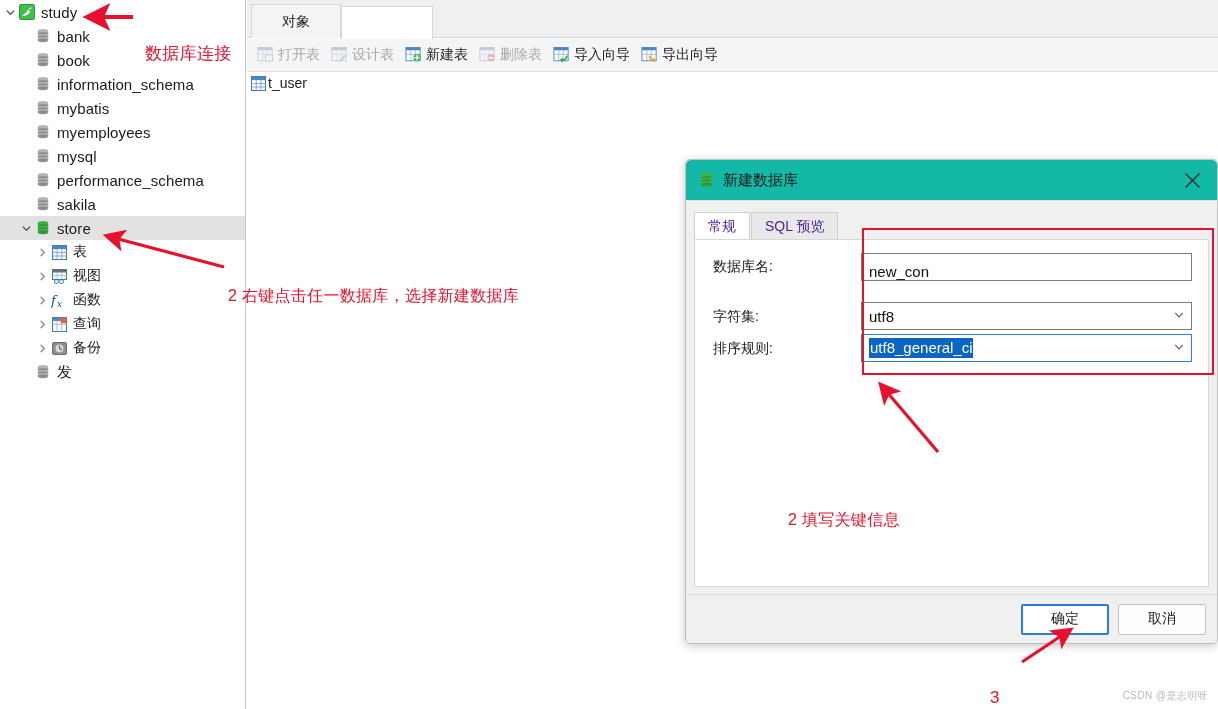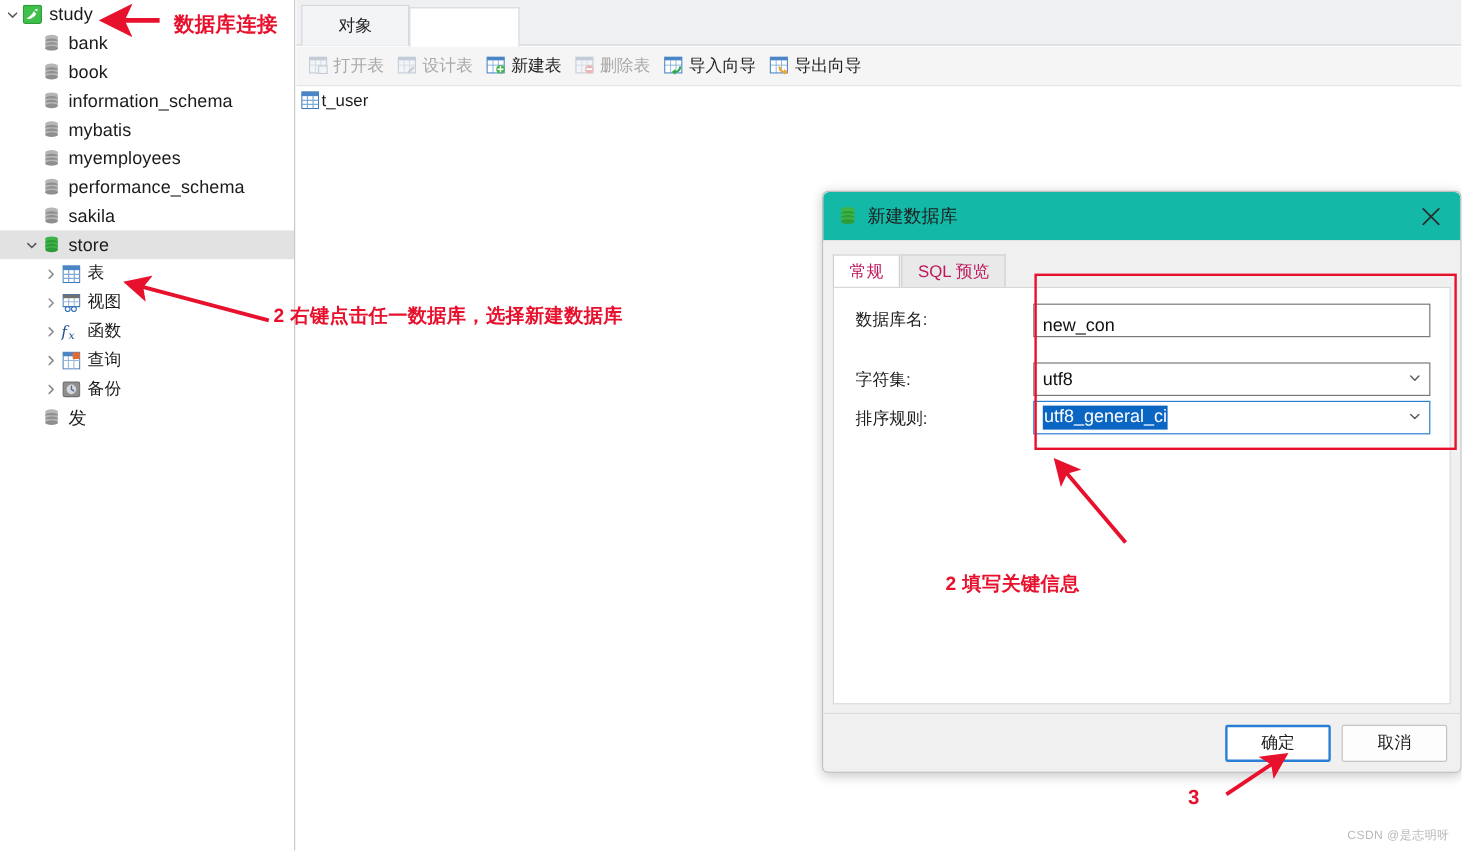--- a/index.html
+++ b/index.html
@@ -142,21 +142,21 @@
   }
   .dlg-tabs {
     position: absolute; left: 8px; top: 10px;
     height: 29px;
     display: flex; align-items: flex-end;
   }
   .dlg-tab {
     height: 28px;
     padding: 0 13px;
     display: flex; align-items: center;
-    font-size: 14px; color: #be185d;
+    font-size: 14px; color: #4c1d95;
     border: 1px solid #d0d0d0;
     border-bottom: none;
     background: #e9e9e9;
     margin-right: 1px;
   }
   .dlg-tab.active { background: #ffffff; border-color: #cfcfcf; }
   .dlg-panel {
     position: absolute; left: 8px; top: 38px;
     width: 515px; height: 348px;
     background: #ffffff;
@@ -208,24 +208,25 @@
   }
   .dlg-btn.default {
     border: 2px solid #2a7fd4;
     background: #ffffff;
   }
 
   
   .anno {
     position: absolute;
     color: #e8112d;
-    font-weight: bold;
+    font-weight: normal;
     white-space: nowrap;
     font-size: 15px;
     letter-spacing: .3px;
+    margin-top: 33px;
   }
   .anno-svg { position: absolute; left: 0; top: 0; pointer-events: none; }
   #redbox {
     position: absolute;
     left: 862px; top: 228px;
     width: 352px; height: 147px;
     border: 2px solid #e8112d;
     pointer-events: none;
   }
   #watermark {
@@ -325,20 +326,35 @@
     <ellipse cx="7.5" cy="2.6" rx="5.6" ry="2.1" fill="#b6b6b6"></ellipse>
     <rect x="1.9" y="2.6" width="11.2" height="3.2" fill="#b6b6b6"></rect>
     <ellipse cx="7.5" cy="5.9" rx="5.6" ry="2.1" fill="#8f8f8f"></ellipse>
     <rect x="1.9" y="5.9" width="11.2" height="3.2" fill="#b6b6b6"></rect>
     <ellipse cx="7.5" cy="9.2" rx="5.6" ry="2.1" fill="#8f8f8f"></ellipse>
     <rect x="1.9" y="9.2" width="11.2" height="3.2" fill="#b6b6b6"></rect>
     <ellipse cx="7.5" cy="12.5" rx="5.6" ry="2.1" fill="#8f8f8f"></ellipse>
   </svg>
           </span>
           <span class="t-label">myemployees</span>
+        </div>
+        <div class="tree-row" style="padding-left: 18px;">
+          <span class="twisty"></span>
+          <span class="t-icon">
+            <svg width="14" height="16" viewBox="0 0 15 16">
+    <ellipse cx="7.5" cy="2.6" rx="5.6" ry="2.1" fill="#b6b6b6"></ellipse>
+    <rect x="1.9" y="2.6" width="11.2" height="3.2" fill="#b6b6b6"></rect>
+    <ellipse cx="7.5" cy="5.9" rx="5.6" ry="2.1" fill="#8f8f8f"></ellipse>
+    <rect x="1.9" y="5.9" width="11.2" height="3.2" fill="#b6b6b6"></rect>
+    <ellipse cx="7.5" cy="9.2" rx="5.6" ry="2.1" fill="#8f8f8f"></ellipse>
+    <rect x="1.9" y="9.2" width="11.2" height="3.2" fill="#b6b6b6"></rect>
+    <ellipse cx="7.5" cy="12.5" rx="5.6" ry="2.1" fill="#8f8f8f"></ellipse>
+  </svg>
+          </span>
+          <span class="t-label">mysql</span>
         </div>
         <div class="tree-row" style="padding-left: 18px;">
           <span class="twisty"></span>
           <span class="t-icon">
             <svg width="14" height="16" viewBox="0 0 15 16">
     <ellipse cx="7.5" cy="2.6" rx="5.6" ry="2.1" fill="#b6b6b6"></ellipse>
     <rect x="1.9" y="2.6" width="11.2" height="3.2" fill="#b6b6b6"></rect>
     <ellipse cx="7.5" cy="5.9" rx="5.6" ry="2.1" fill="#8f8f8f"></ellipse>
     <rect x="1.9" y="5.9" width="11.2" height="3.2" fill="#b6b6b6"></rect>
     <ellipse cx="7.5" cy="9.2" rx="5.6" ry="2.1" fill="#8f8f8f"></ellipse>

